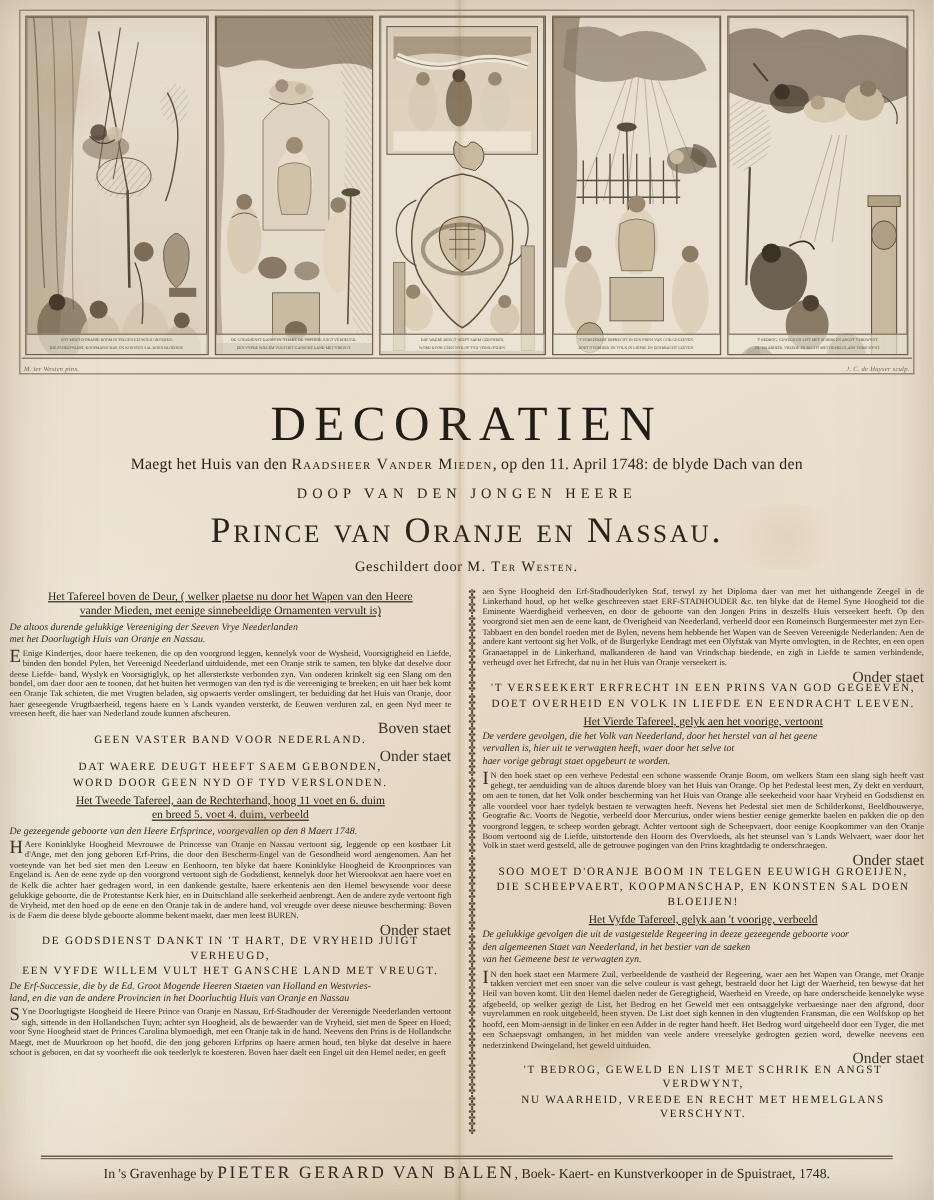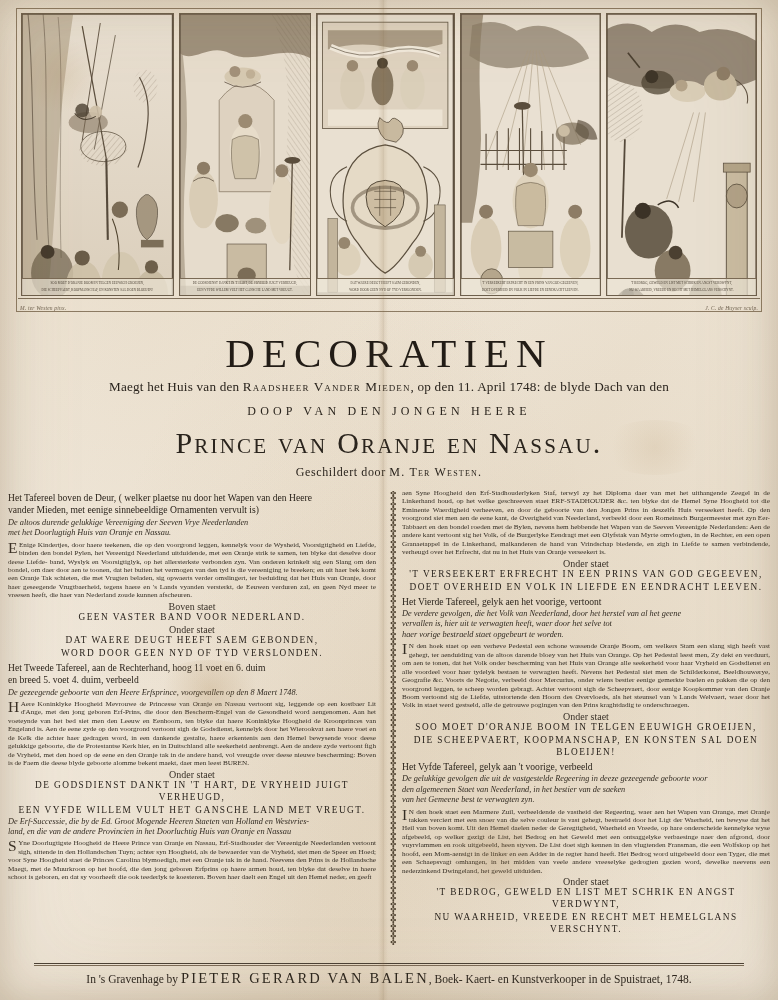--- a/index.html
+++ b/index.html
@@ -63,23 +63,23 @@
   .col.right{margin-left:26px;}
   .divider{position:absolute;left:376px;top:2px;width:18px;height:462px;
     display:flex;flex-direction:column;align-items:center;justify-content:flex-start;
     overflow:hidden;line-height:5.4px;font-size:8px;color:#544735;}
   .divider i{display:block;transform:scaleX(.9);font-style:normal;}
 
   .tx{font-size:7.15px;line-height:8.45px;text-align:justify;color:#332c23;
       margin:0 0 1px 0;hyphens:auto;}
   .dropcap::first-letter{float:left;font-size:15.5px;line-height:13px;
       padding:0 1.5px 0 0;font-weight:400;}
-  .hd{font-size:9.6px;line-height:12.4px;margin:3px 0 1px;color:#2b241c;}
+  .hd{text-align:center;font-size:9.6px;line-height:12.4px;margin:3px 0 1px;color:#2b241c;text-decoration:underline;}
   .it-c{text-align:left;font-style:italic;font-size:8.3px;line-height:10.4px;margin:1px 0 2px;color:#322b22;}
-  .lbl{text-align:center;font-size:10px;line-height:9px;margin:2px 0 0;color:#3a3229;}
+  .lbl{text-align:right;font-size:13px;line-height:9px;margin:2px 0 0;color:#3a3229;}
   .motto{text-align:center;font-variant:small-caps;font-size:9.3px;
       letter-spacing:1.45px;line-height:12px;margin:0 0 1px;color:#241e18;}
 
   
   .imprint-rule{position:absolute;left:34px;right:34px;top:963px;
       border-top:1px solid #4a4034;}
   .imprint-rule.b{top:965px;border-top:1px solid #7d6d58;}
   .imprint{position:absolute;left:0;right:0;top:971px;text-align:center;
       font-size:11.5px;line-height:15px;color:#2a241d;}
   .imprint .big{font-size:14.5px;letter-spacing:2.2px;}
@@ -507,21 +507,21 @@
       <p class="tx">aen Syne Hoogheid den Erf-Stadhouderlyken Staf, terwyl zy het Diploma daer van met het uithangende Zeegel in de Linkerhand houd, op het welke geschreeven staet ERF-STADHOUDER &amp;c. ten blyke dat de Hemel Syne Hoogheid tot die Eminente Waerdigheid verheeven, en door de geboorte van den Jongen Prins in deszelfs Huis verseekert heeft. Op den voorgrond siet men aen de eene kant, de Overigheid van Neederland, verbeeld door een Romeinsch Burgermeester met zyn Eer-Tabbaert en den bondel roeden met de Bylen, nevens hem hebbende het Wapen van de Seeven Vereenigde Nederlanden: Aen de andere kant vertoont sig het Volk, of de Burgerlyke Eendragt met een Olyfstak van Myrte omvlogten, in de Rechter, en een open Granaetappel in de Linkerhand, malkanderen de hand van Vrindschap biedende, en zigh in Liefde te samen verbindende, verheugd over het Erfrecht, dat nu in het Huis van Oranje verseekert is.</p>
 
       <div class="lbl">Onder staet</div>
       <div class="motto">'T VERSEEKERT ERFRECHT IN EEN PRINS VAN GOD GEGEEVEN,</div>
       <div class="motto">DOET OVERHEID EN VOLK IN LIEFDE EN EENDRACHT LEEVEN.</div>
 
       <div class="hd">Het Vierde Tafereel, gelyk aen het voorige, vertoont</div>
       <div class="it-c">
         <div>De verdere gevolgen, die het Volk van Neederland, door het herstel van al het geene</div>
         <div>vervallen is, hier uit te verwagten heeft, waer door het selve tot</div>
-        <div>haer vorige bestraeld staet opgebeurt te worden.</div>
+        <div>haer vorige gebragt staet opgebeurt te worden.</div>
       </div>
       <p class="tx dropcap">IN den hoek staet op een verheve Pedestal een schone wassende Oranje Boom, om welkers Stam een slang sigh heeft vast gehegt, ter aenduiding van de altoos darende bloey van het Huis van Orange. Op het Pedestal leest men, Zy dekt en verduurt, om aen te tonen, dat het Volk onder bescherming van het Huis van Orange alle seekerheid voor haar Vryheid en Godsdienst en alle voordeel voor haer tydelyk bestaen te verwagten heeft. Nevens het Pedestal siet men de Schilderkonst, Beeldhouwerye, Geografie &amp;c. Voorts de Negotie, verbeeld door Mercurius, onder wiens bestier eenige gemerkte baelen en pakken die op den voorgrond leggen, te scheep worden gebragt. Achter vertoont sigh de Scheepvaert, door eenige Koopkommer van den Oranje Boom vertoond sig de Liefde, uitstortende den Hoorn des Overvloeds, als het steunsel van 's Lands Welvaert, waer door het Volk in staet werd gestseld, alle de getrouwe pogingen van den Prins kraghtdadig te onderschraegen.</p>
 
       <div class="lbl">Onder staet</div>
       <div class="motto">SOO MOET D'ORANJE BOOM IN TELGEN EEUWIGH GROEIJEN,</div>
       <div class="motto">DIE SCHEEPVAERT, KOOPMANSCHAP, EN KONSTEN SAL DOEN BLOEIJEN!</div>
 
       <div class="hd">Het Vyfde Tafereel, gelyk aan 't voorige, verbeeld</div>
       <div class="it-c">
         <div>De gelukkige gevolgen die uit de vastgestelde Regeering in deeze gezeegende geboorte voor</div>

